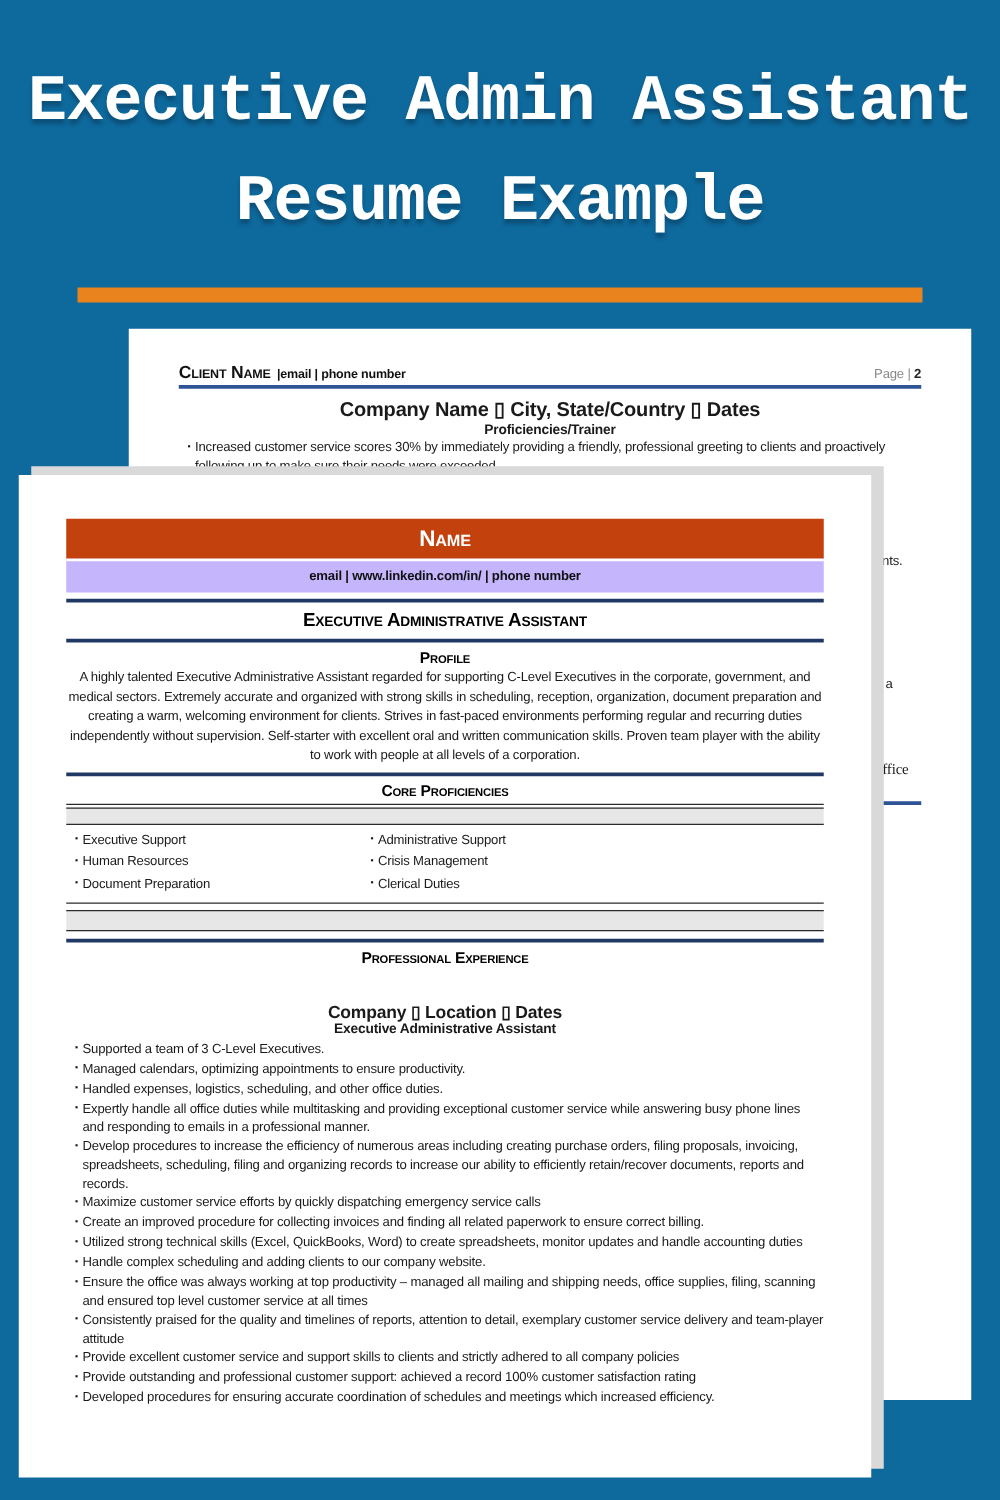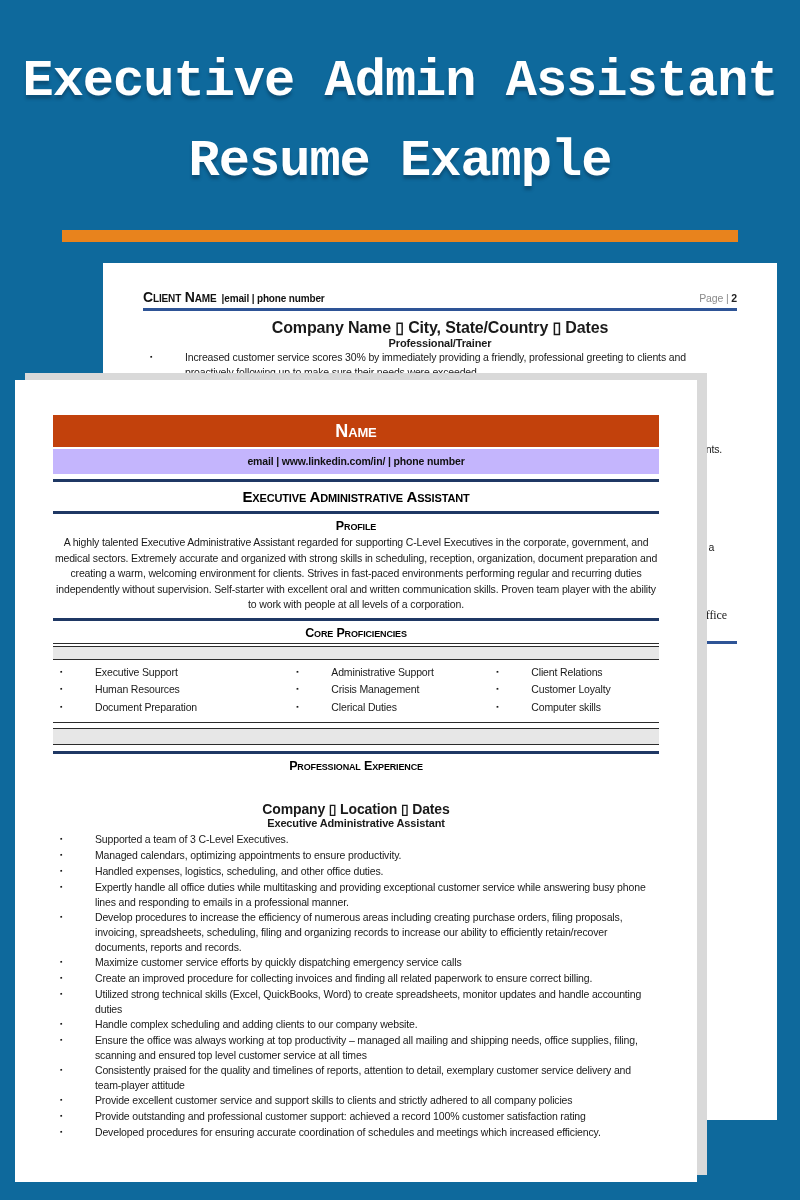--- a/index.html
+++ b/index.html
@@ -28,21 +28,21 @@
   
   .p2-header{display:flex;align-items:baseline;justify-content:space-between;gap:27px;}
   .p2-client{font-variant:small-caps;font-weight:bold;font-size:14px;color:#111;}
   .p2-contact{font-weight:bold;font-size:10px;margin-left:5px;color:#111;}
   .p2-page{font-size:10.5px;color:#8a8a8a;}
   .p2-page b{color:#222;}
   .p2-rule{height:3px;background:#2E5496;margin-top:3px;}
   .center-bold{text-align:center;font-weight:bold;}
   .p2-company{margin-top:7px;font-size:16px;}
   .p2-role{font-size:11px;}
-  .bullet{display:flex;line-height:14.5px;margin-top:1px;gap:29px;}
+  .bullet{display:flex;line-height:14.5px;margin-top:1px;}
   .bm{flex:0 0 13px;padding-left:7px;box-sizing:border-box;}
   .bm::before{content:"▪";font-size:7px;position:relative;top:-2px;}
   .bt{flex:1;}
   .p2-fragment{position:absolute;left:597px;white-space:nowrap;font-size:10.5px;color:#1a1a1a;}
   .p2-fragment.serif{font-family:"Liberation Serif",serif;font-size:12px;}
   .p2-line-fragment{position:absolute;left:40px;right:40px;top:378px;height:3px;background:#2E5496;}
   
   .name-bar{height:32px;background:#c2410c;color:#fff;text-align:center;
     font-variant:small-caps;font-weight:bold;font-size:18px;line-height:32px;}
   .contact-bar{height:25px;background:#c4b5fd;border-top:2px solid #fff;
@@ -84,21 +84,21 @@
       <div>
         <span class="p2-client">Client Name</span><span class="p2-contact">|email | phone number</span>
       </div>
       <div class="p2-page">
         <span>Page | </span><b>2</b>
       </div>
     </div>
     <div class="p2-rule"></div>
 
     <div class="center-bold p2-company">Company Name ▯ City, State/Country ▯ Dates</div>
-    <div class="center-bold p2-role">Professional/Trainer</div>
+    <div class="center-bold p2-role">Proficiencies/Trainer</div>
 
     <div class="bullet">
       <span class="bm"></span>
       <span class="bt">Increased customer service scores 30% by immediately providing a friendly, professional greeting to clients and proactively following up to make sure their needs were exceeded.</span>
     </div>
 
     <span class="p2-fragment" style="top:152px">f</span>
     <span class="p2-fragment" style="top:180px">ents.</span>
     <span class="p2-fragment" style="top:278px">g a</span>
     <span class="p2-fragment" style="top:318px">:</span>
@@ -145,34 +145,20 @@
           </div>
         <div class="bullet">
             <span class="bm"></span>
             <span class="bt">Crisis Management</span>
           </div>
         <div class="bullet">
             <span class="bm"></span>
             <span class="bt">Clerical Duties</span>
           </div>
       </div>
-      <div class="prof-col c3">
-        <div class="bullet">
-            <span class="bm"></span>
-            <span class="bt">Client Relations</span>
-          </div>
-        <div class="bullet">
-            <span class="bm"></span>
-            <span class="bt">Customer Loyalty</span>
-          </div>
-        <div class="bullet">
-            <span class="bm"></span>
-            <span class="bt">Computer skills</span>
-          </div>
-      </div>
     </div>
 
     <div class="thin-line" style="margin-top:6px"></div>
     <div class="gray-bar tall"></div>
     <div class="navy-line" style="margin-top:6px"></div>
 
     <div class="sec-heading">Professional Experience</div>
     <div class="exp-spacer"></div>
     <div class="center-bold exp-company">Company  ▯ Location ▯ Dates</div>
     <div class="center-bold exp-role">Executive Administrative Assistant</div>

